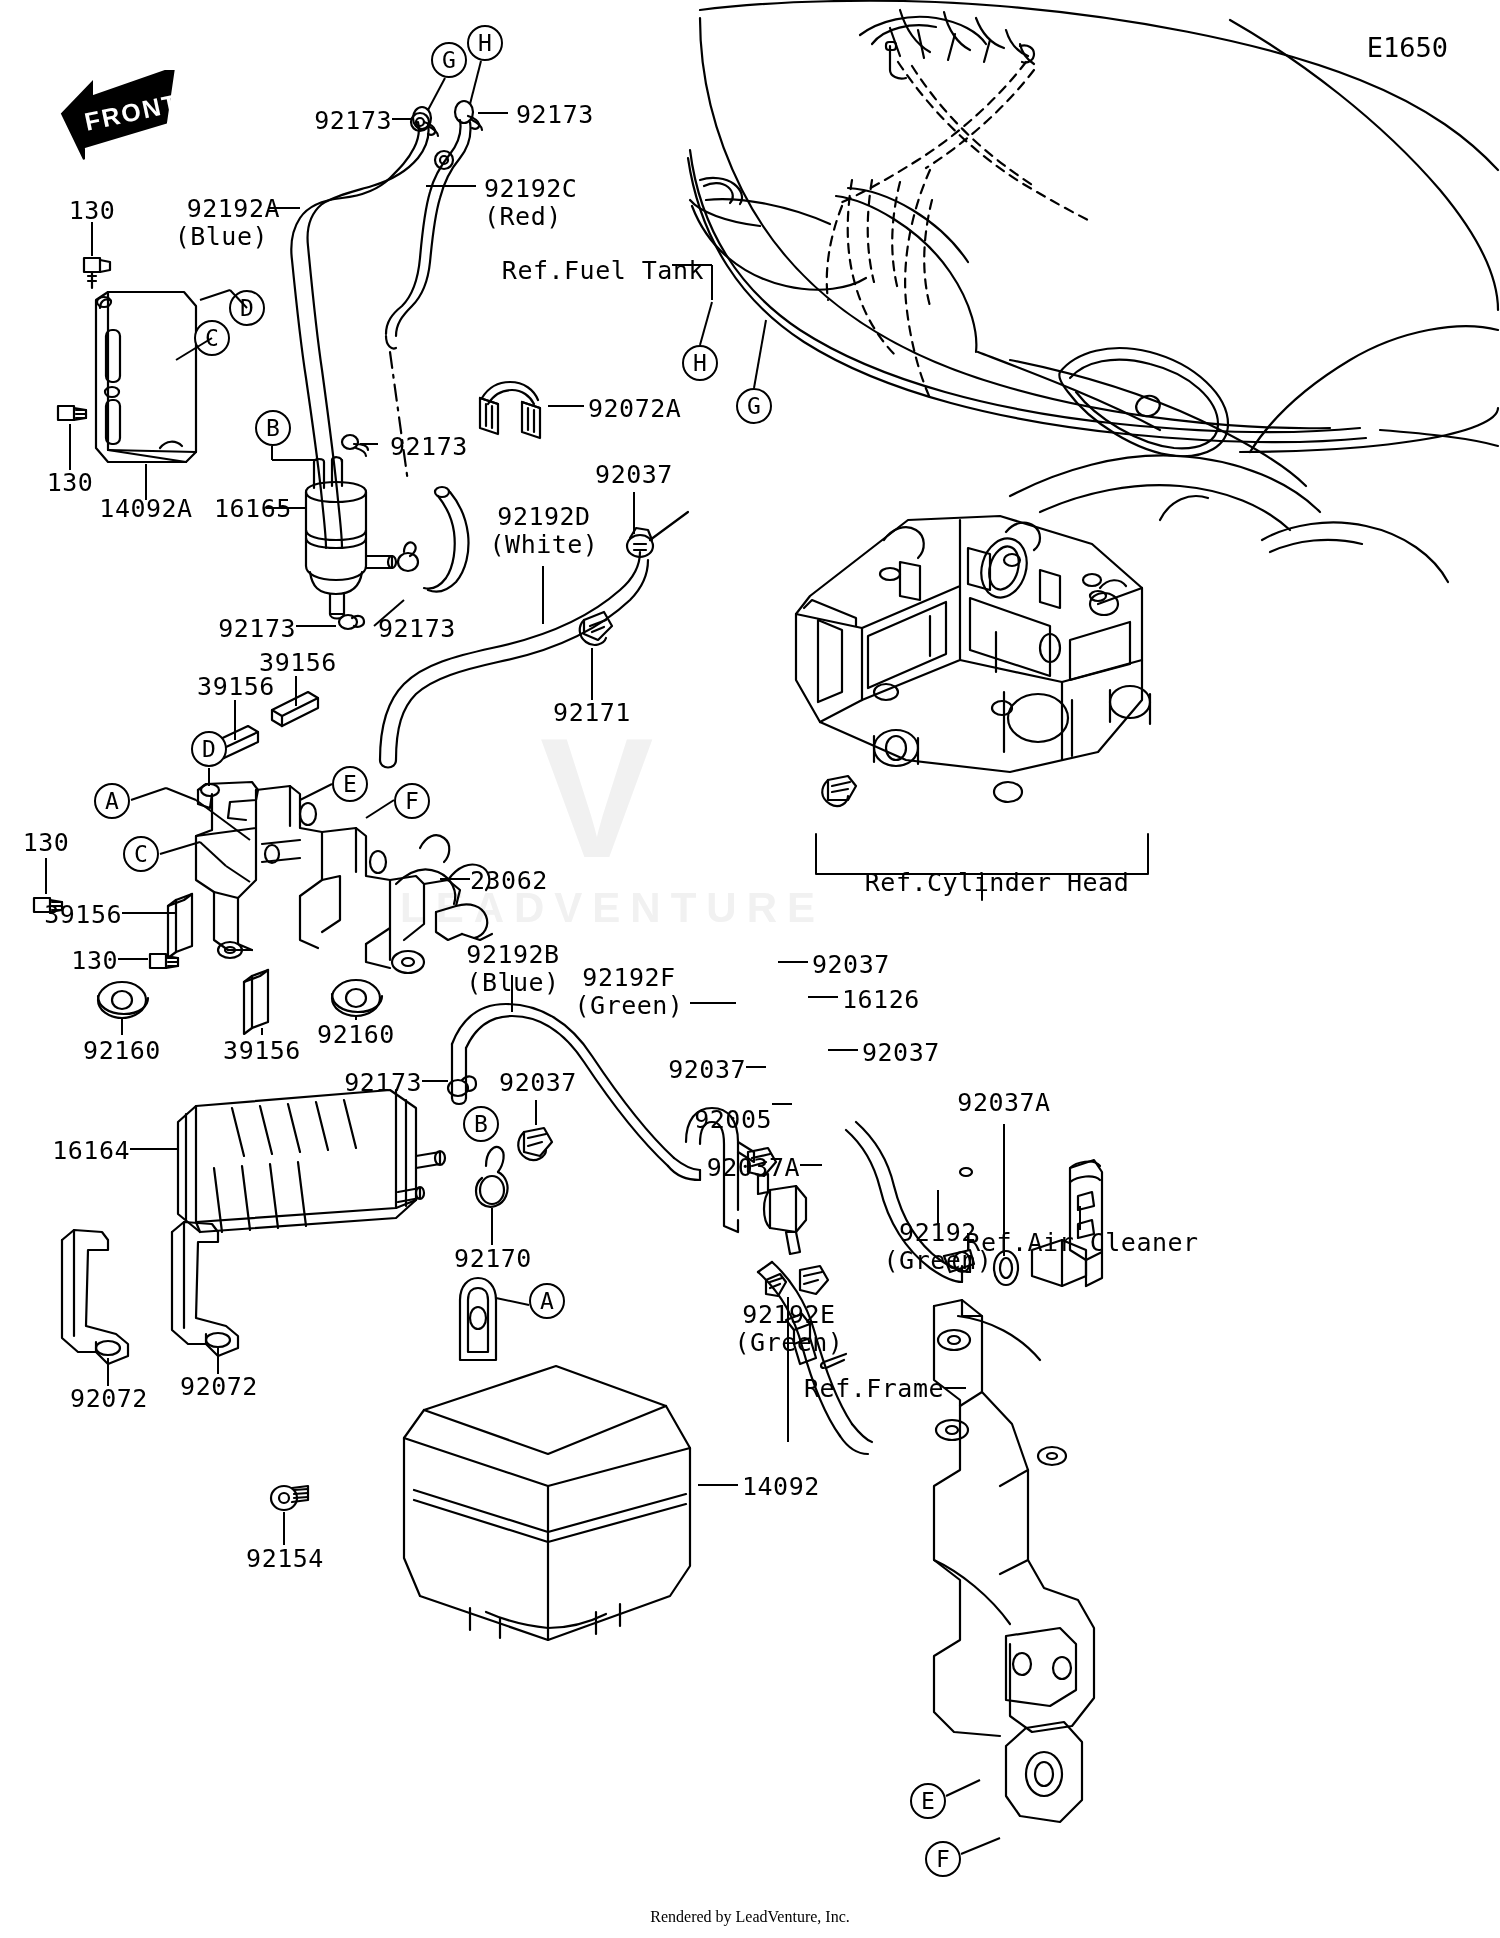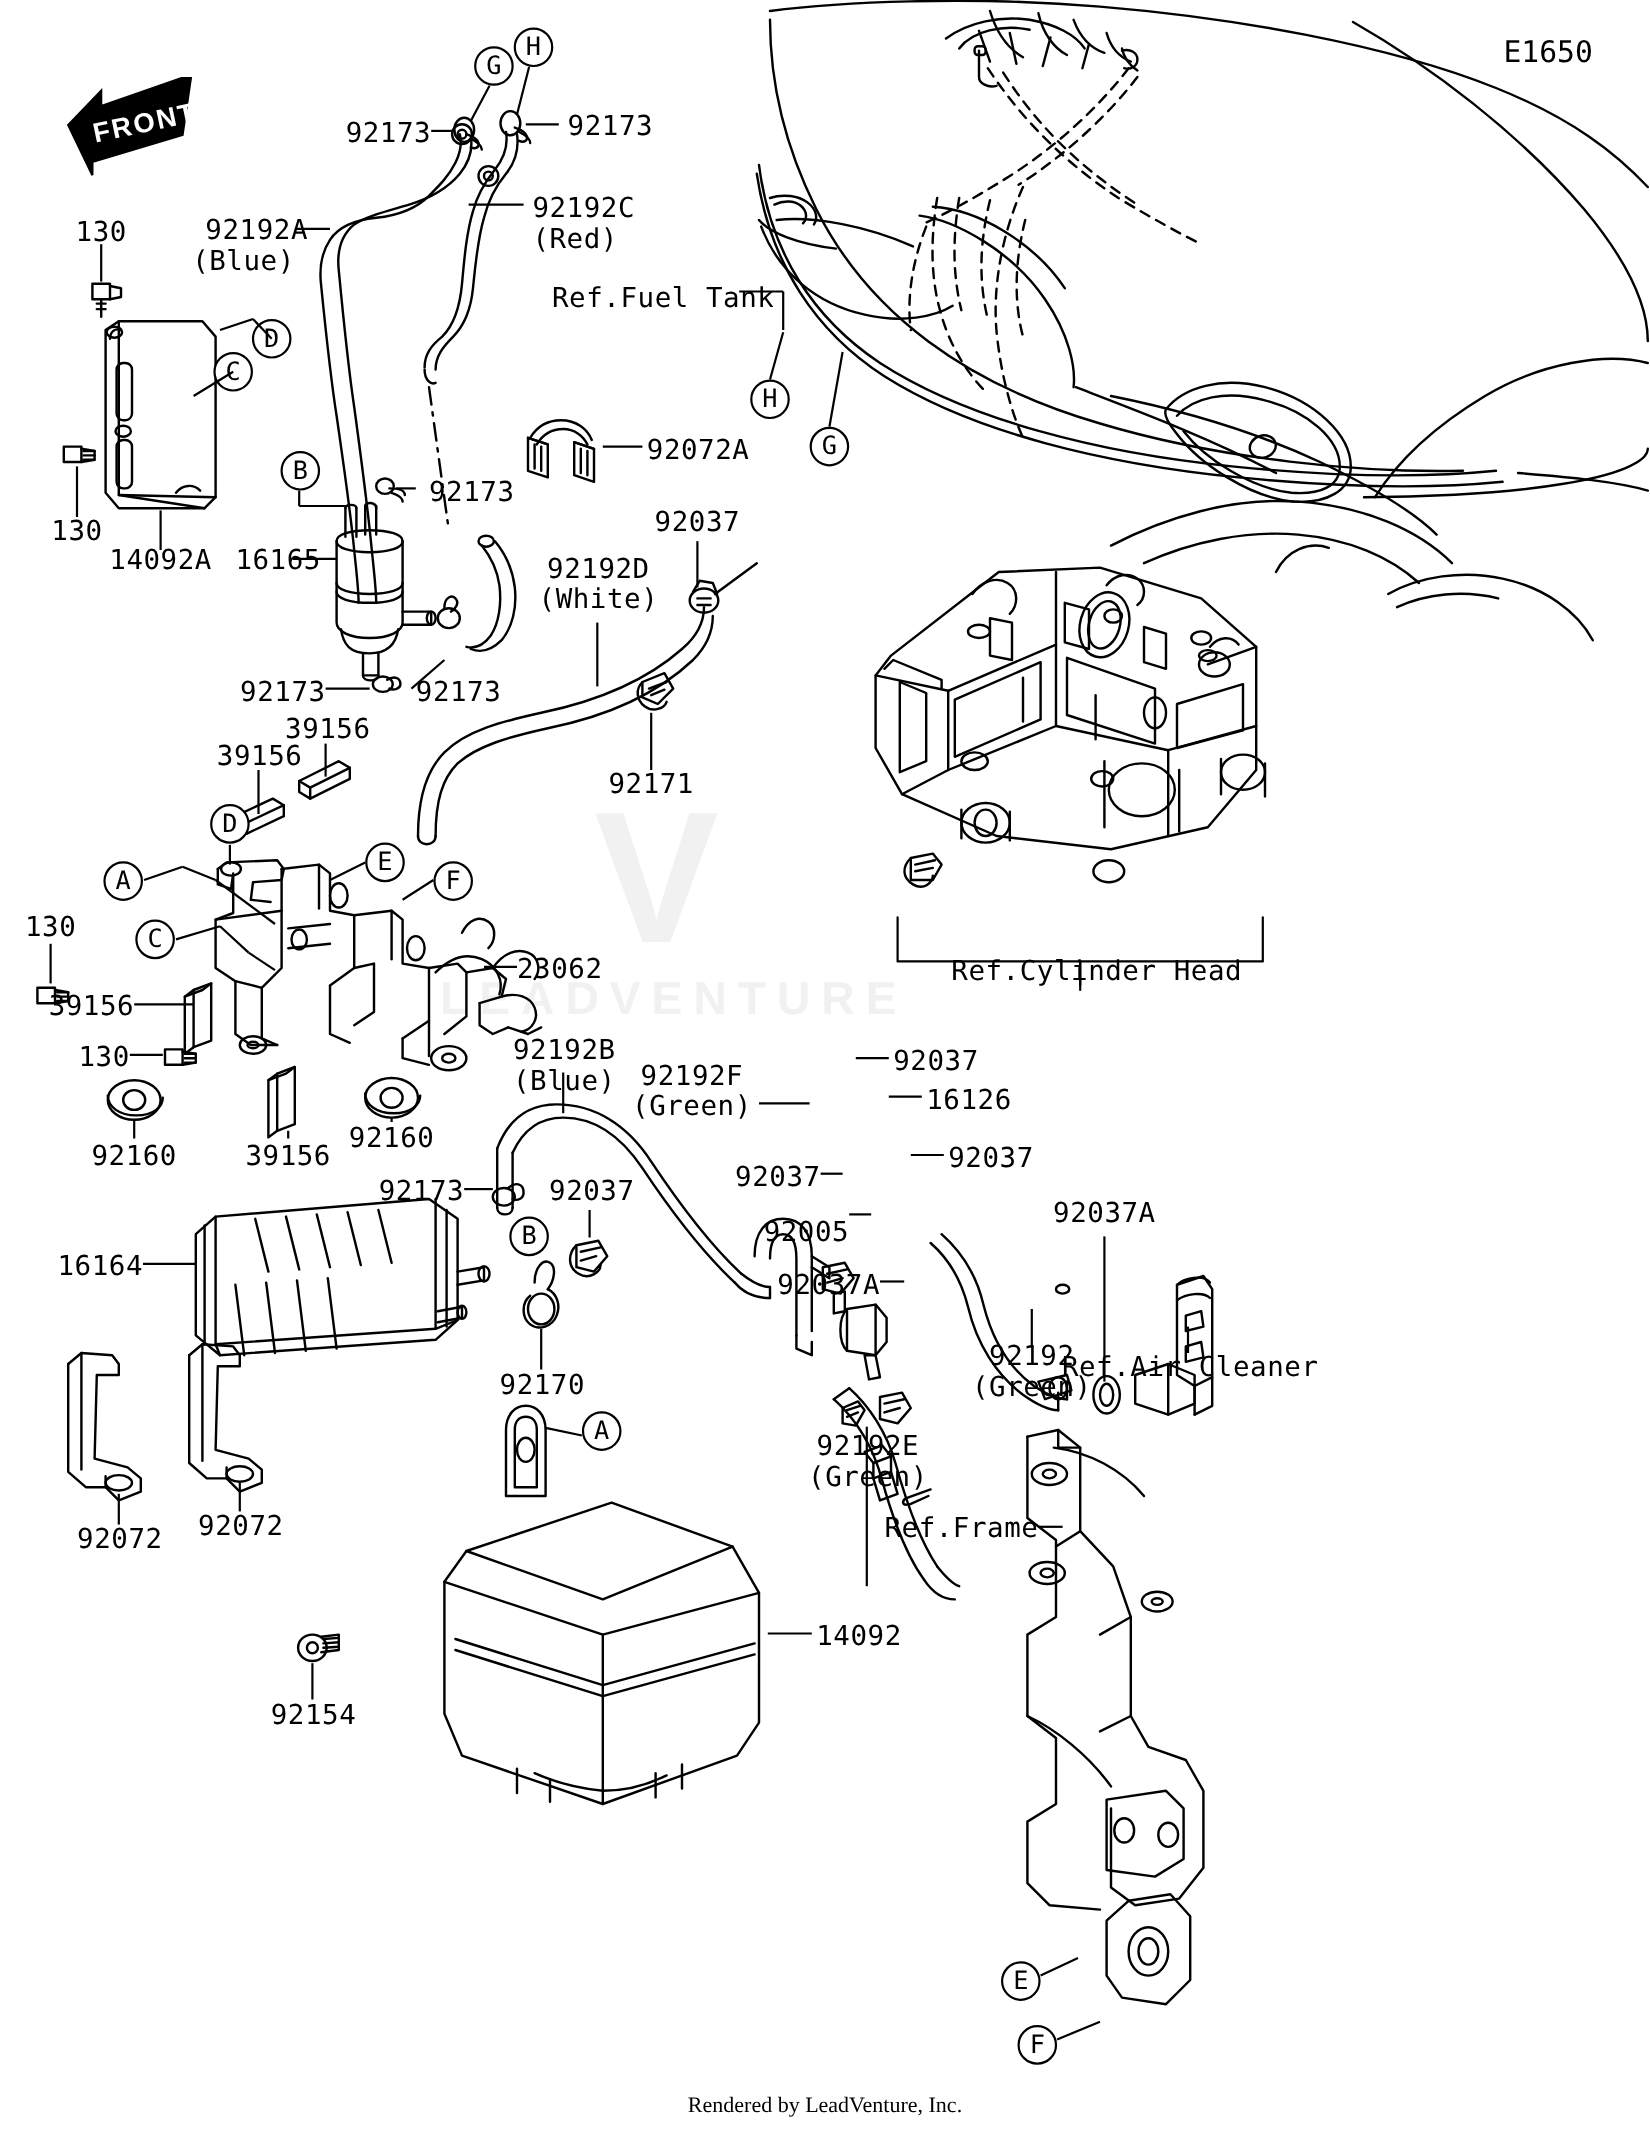--- a/index.html
+++ b/index.html
@@ -65,21 +65,21 @@
   svg.art * { vector-effect: non-scaling-stroke; }
 
   
   .footer {
     position: absolute;
     left: 0;
     right: 0;
     bottom: 12px;
     text-align: center;
     font-family: "Liberation Serif", serif;
-    font-size: 20px;
+    font-size: 16px;
     color: #000;
   }
   .code {
     position: absolute;
     right: 52px;
     top: 32px;
     font-size: 27px;
     color: #000;
   }
   

